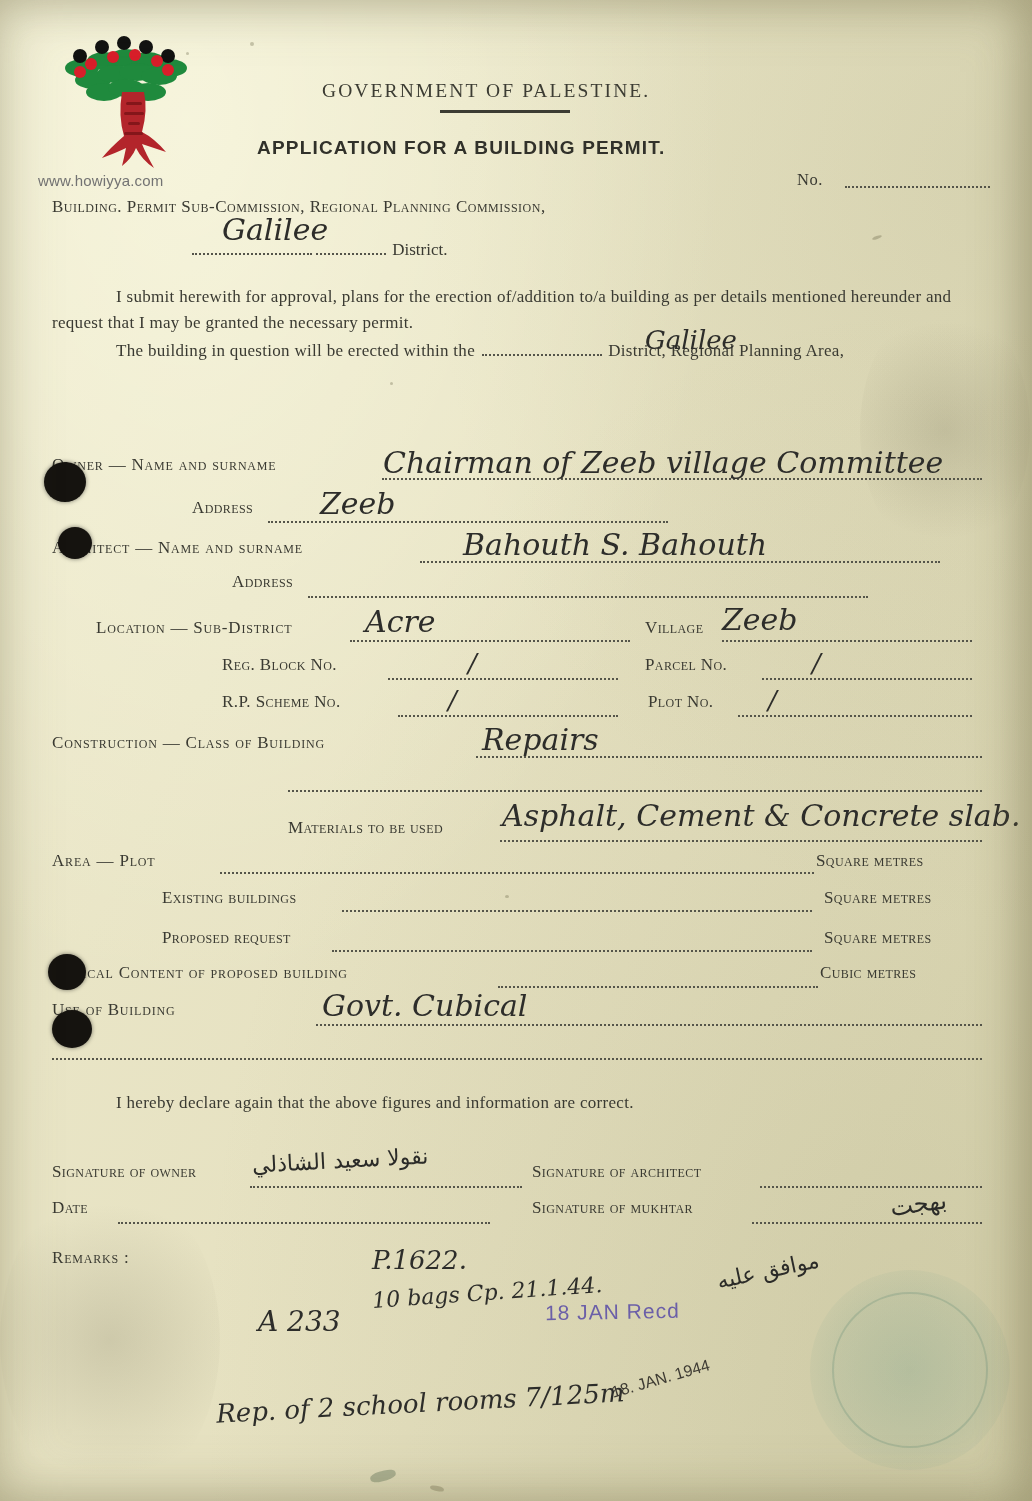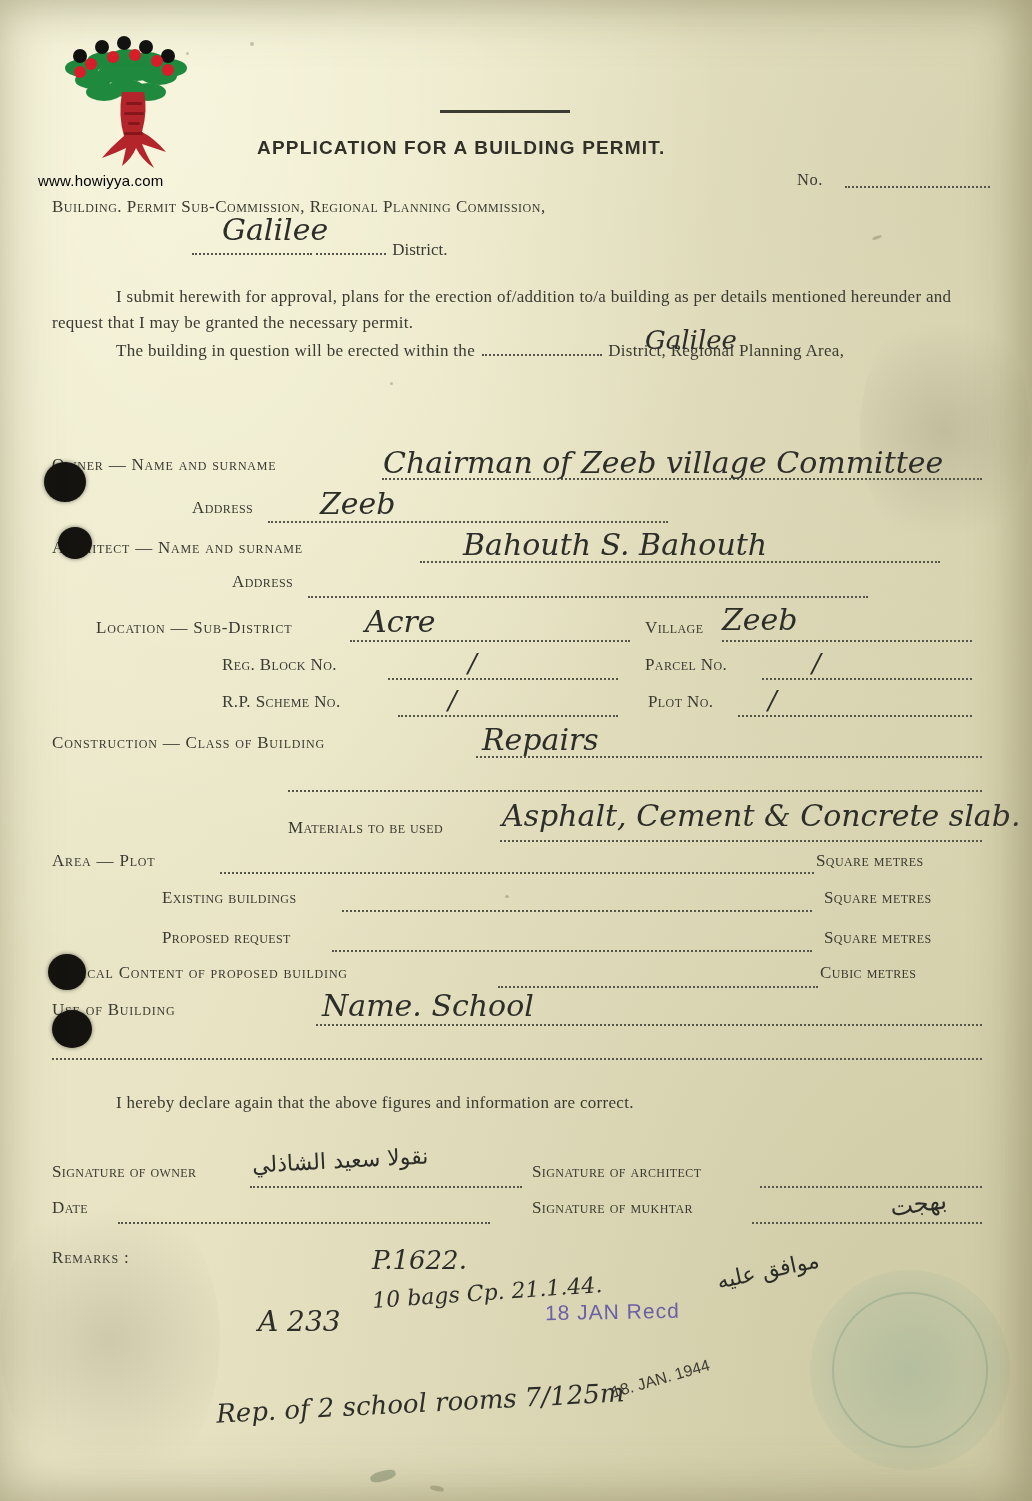--- a/index.html
+++ b/index.html
@@ -92,21 +92,21 @@
   .blob {
     position:absolute; background:#15130f; border-radius:50%;
     box-shadow: 0 0 4px rgba(0,0,0,0.5);
   }
 
   
   .logo { position:absolute; left:52px; top:6px; width:170px; height:175px; }
   .wm {
     position:absolute; left:38px; top:172px;
     font-family:"Liberation Sans", sans-serif;
-    font-size:15px; color:#000000; letter-spacing:0.2px;
+    font-size:15px; color:#737373; letter-spacing:0.2px;
   }
 
   
   .stamp-recd {
     position:absolute; left:545px; top:1300px;
     font-family:"Liberation Sans", sans-serif;
     font-size:21px; letter-spacing:1px; color:#6b5fa8;
     transform:rotate(-1deg);
   }
   .stamp-date2 {
@@ -193,20 +193,21 @@
           <rect x="74" y="96" width="16" height="3" rx="1.5"></rect>
           <rect x="72" y="106" width="20" height="3" rx="1.5"></rect>
           <rect x="76" y="116" width="12" height="3" rx="1.5"></rect>
           <rect x="72" y="126" width="19" height="3" rx="1.5"></rect>
         </g>
       </g>
     </svg>
   </div>
   <div class="wm">www.howiyya.com</div>
 
+  <div class="ttl-gov">GOVERNMENT OF PALESTINE.</div>
   <div class="rule"></div>
   <div class="ttl-app">APPLICATION FOR A BUILDING PERMIT.</div>
 
   <div class="no-label">No.</div>
   <div class="no-dots"></div>
 
   <div class="subcom">Building. Permit Sub-Commission, Regional Planning Commission,</div>
 
   <div class="district-line">
     <span class="dots-a"></span><span class="dots-b"></span>
@@ -283,21 +284,21 @@
   <div class="dotline" style="left:332px;top:950px;width:480px;"></div>
   <div class="field lbl-sc" style="left:824px;top:928px;">Square metres</div>
 
   <div class="field caps" style="left:52px;top:963px;">Cubical Content of proposed building</div>
   <div class="dotline" style="left:498px;top:986px;width:320px;"></div>
   <div class="field lbl-sc" style="left:820px;top:963px;">Cubic metres</div>
 
   <div class="field caps" style="left:52px;top:1000px;">Use of Building</div>
   <div class="dotline" style="left:316px;top:1024px;width:666px;"></div>
   <div class="dotline" style="left:52px;top:1058px;width:930px;"></div>
-  <div class="hw hw-lg" style="left:322px;top:988px;">Name. School</div>
+  <div class="hw hw-lg" style="left:322px;top:988px;">Govt. Cubical</div>
 
   <div class="para" style="left:116px;top:1090px;width:880px;">I hereby declare again that the above figures and information are correct.</div>
 
   <div class="field lbl-sc" style="left:52px;top:1162px;">Signature of owner</div>
   <div class="dotline" style="left:250px;top:1186px;width:272px;"></div>
   <div class="arabic" style="left:252px;top:1148px;font-size:22px;transform:rotate(-3deg);">نقولا سعيد الشاذلي</div>
 
   <div class="field lbl-sc" style="left:532px;top:1162px;">Signature of architect</div>
   <div class="dotline" style="left:760px;top:1186px;width:222px;"></div>
 

